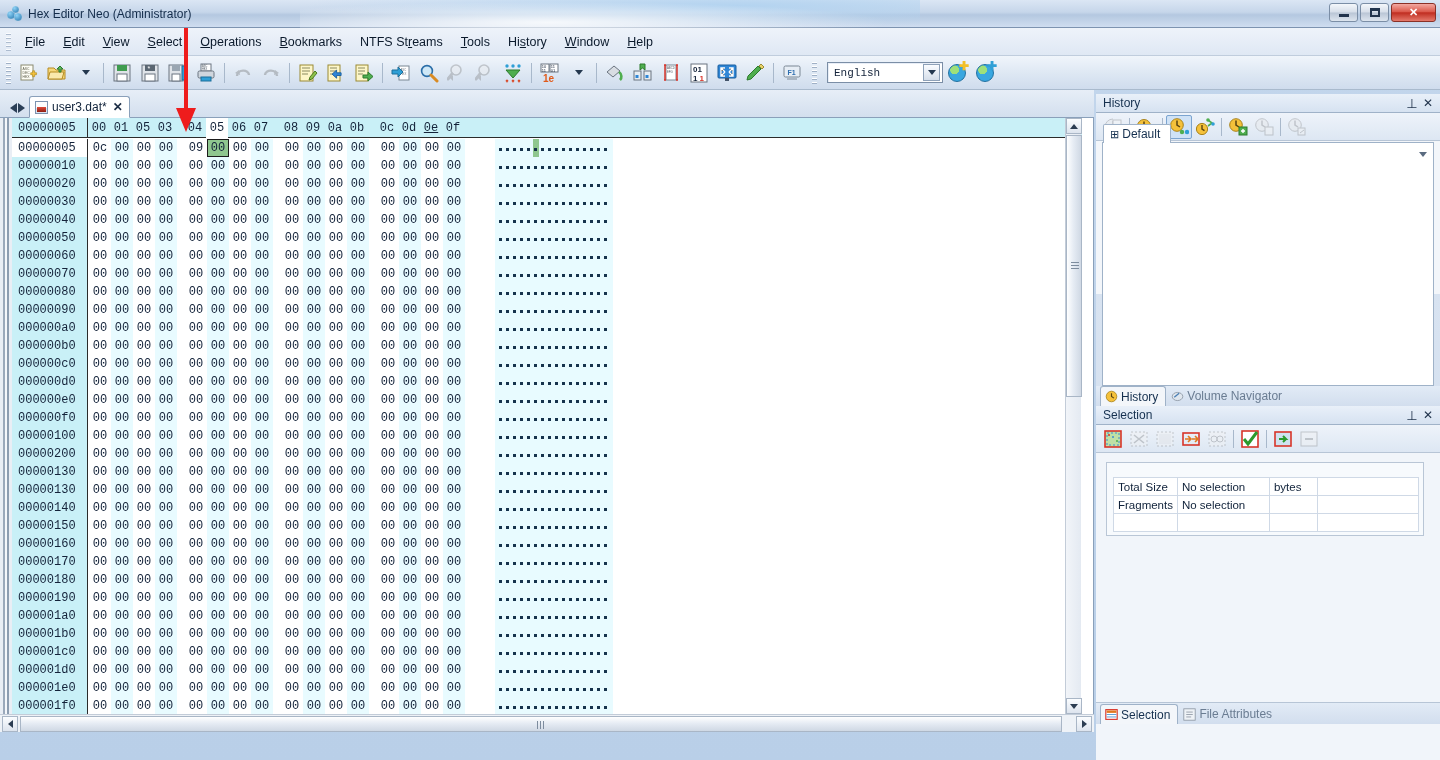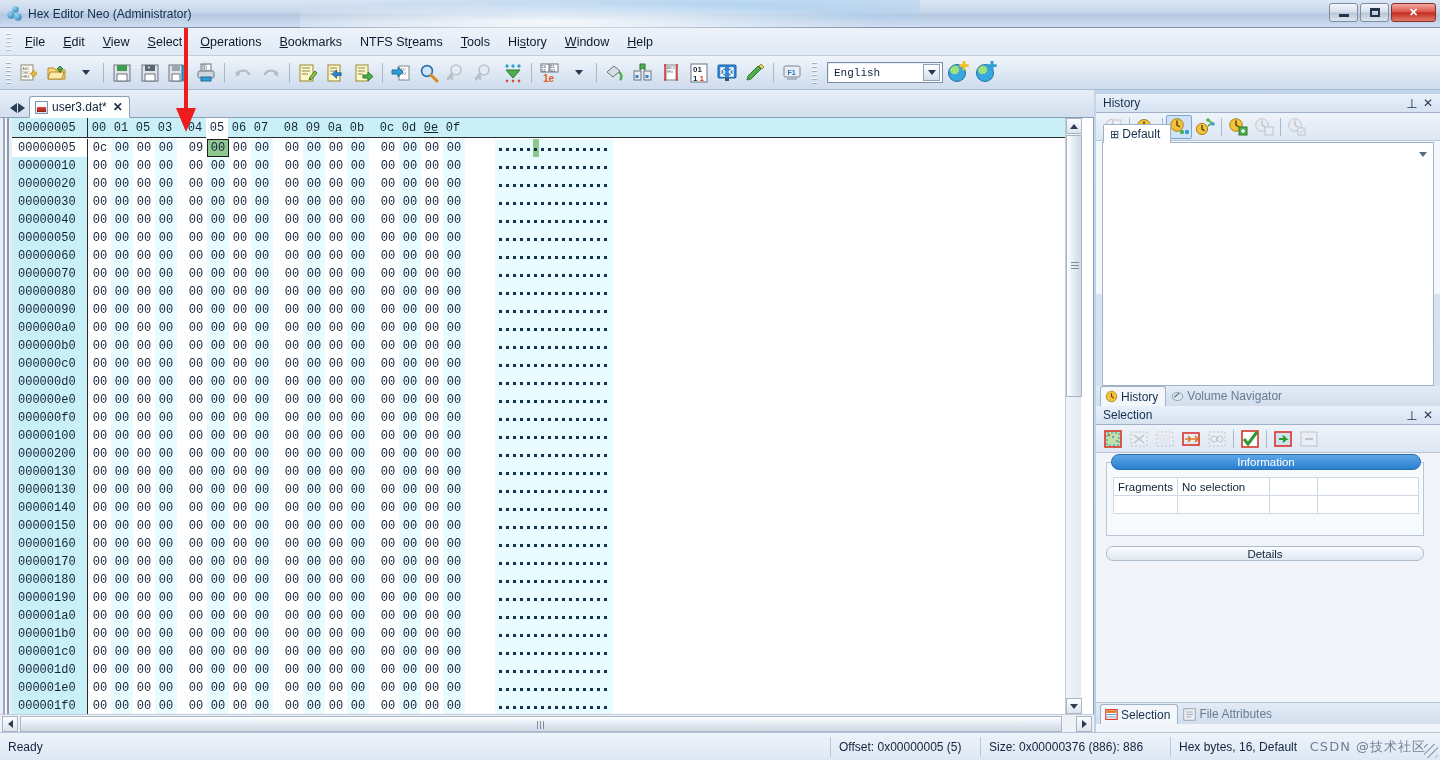--- a/index.html
+++ b/index.html
@@ -2592,40 +2592,44 @@
         </div>
         <div class="ptbtn">
           <svg class="ico dim" viewBox="0 0 20 20">
               <rect x="2" y="3" width="16" height="14" fill="#eef2f6" stroke="#8a94a0"></rect>
               <path d="M6 10h8" stroke="#8a94a0" stroke-width="2"></path>
             </svg>
         </div>
       </div>
 
       <div id="selInfoBox">
-        <div class="grp-header">Information</div>
         <table class="inf-table">
           <tbody>
+              <tr>
+            <td class="k">Total Size</td>
+            <td class="v">No selection</td>
+            <td class="u">bytes</td>
+            <td></td>
+          </tr>
           <tr>
             <td class="k">Fragments</td>
             <td class="v">No selection</td>
             <td class="u"></td>
             <td></td>
           </tr>
           <tr>
             <td class="k"></td>
             <td class="v"></td>
             <td class="u"></td>
             <td></td>
           </tr>
         </tbody>
           </table>
       </div>
 
-      <div id="detailsBar">Details</div>
     </div>
 
     <div id="bottomDockTabs">
       <div class="dock-tab active">
         <svg width="13" height="13" viewBox="0 0 16 16">
           <rect x="1" y="2" width="14" height="12" fill="#fff" stroke="#d8352a" stroke-width="1.4"></rect>
           <rect x="2" y="3" width="12" height="3" fill="#e07820"></rect>
           <path d="M2 8h12M2 11h12" stroke="#3f8ed0"></path>
         </svg>
         <span>Selection</span>
@@ -2633,26 +2637,18 @@
       <div class="dock-tab inactive">
         <svg width="13" height="13" viewBox="0 0 16 16">
           <rect x="1" y="1" width="14" height="14" fill="#eef2f6" stroke="#8a94a0"></rect>
           <path d="M4 5h8M4 8h8M4 11h6" stroke="#8a94a0"></path>
         </svg>
         <span>File Attributes</span>
       </div>
     </div>
   </div>
 
-  <div id="statusbar">
-    <div class="sb-cell first">Ready</div>
-    <div class="sb-cell" style="width:150px;">Offset: 0x00000005 (5)</div>
-    <div class="sb-cell" style="width:190px;">Size: 0x00000376 (886): 886</div>
-    <div class="sb-cell" style="width:270px;">Hex bytes, 16, Default</div>
-    <div id="watermark">CSDN @技术社区</div>
-    <div id="resizegrip"></div>
-  </div>
 
   <svg id="redarrow" viewBox="0 0 28 110">
     <path d="M12 0 L12 80 L4 80 L14 104 L24 80 L16 80 L16 0 Z" fill="#ee1c1c"></path>
   </svg>
 
 </div>
 
 </body></html>

